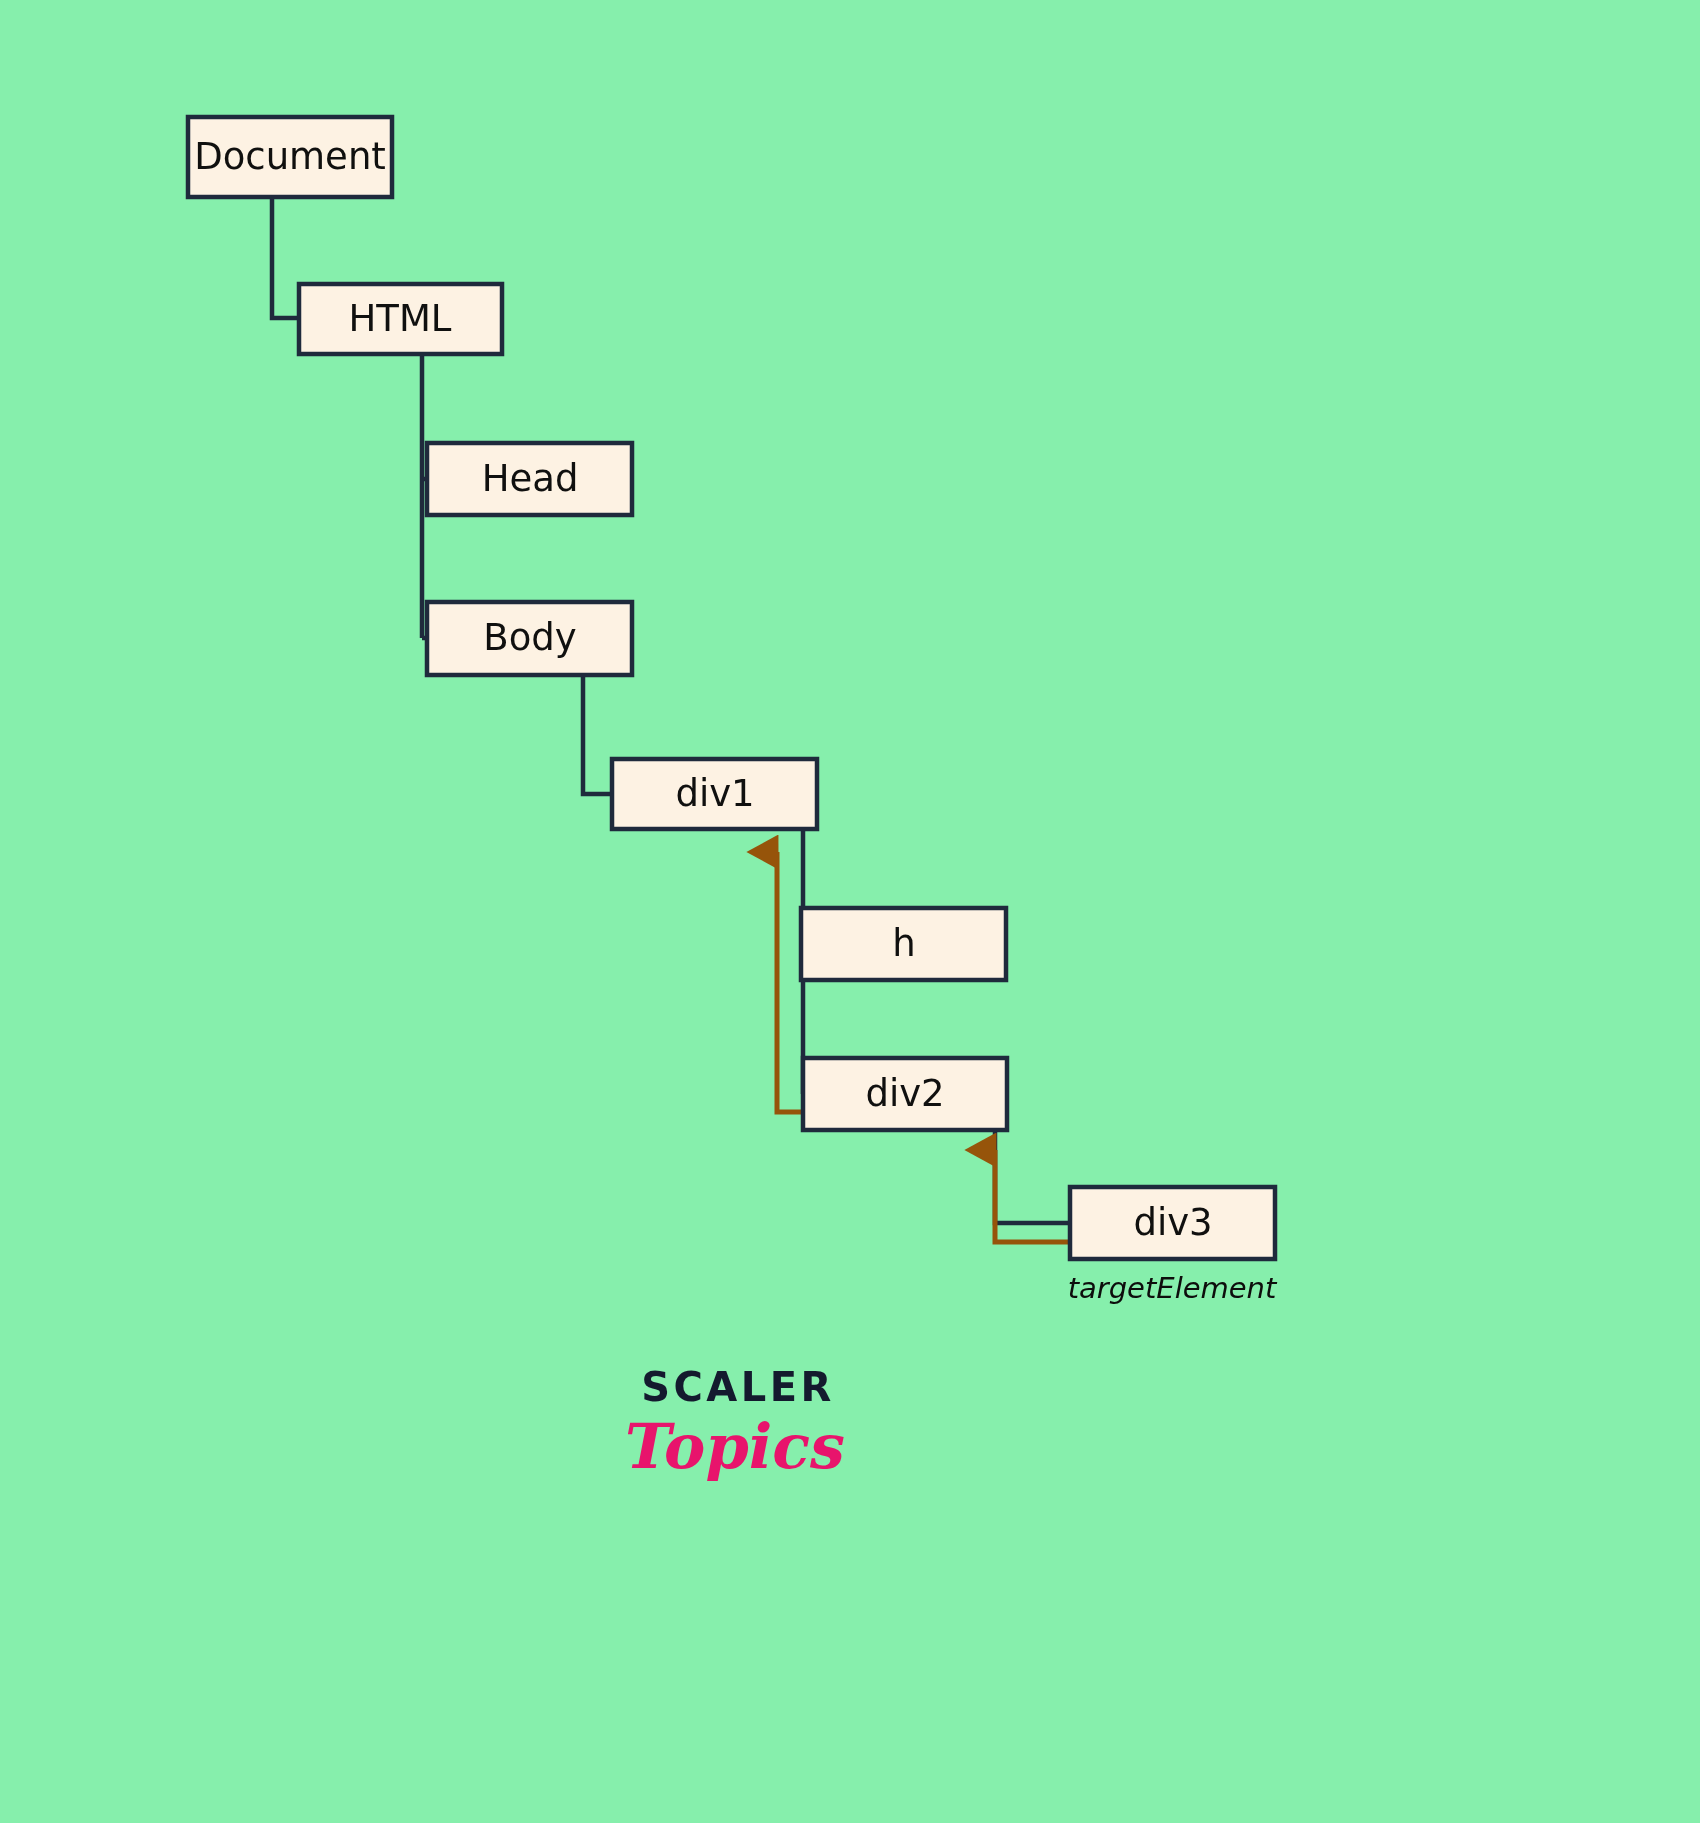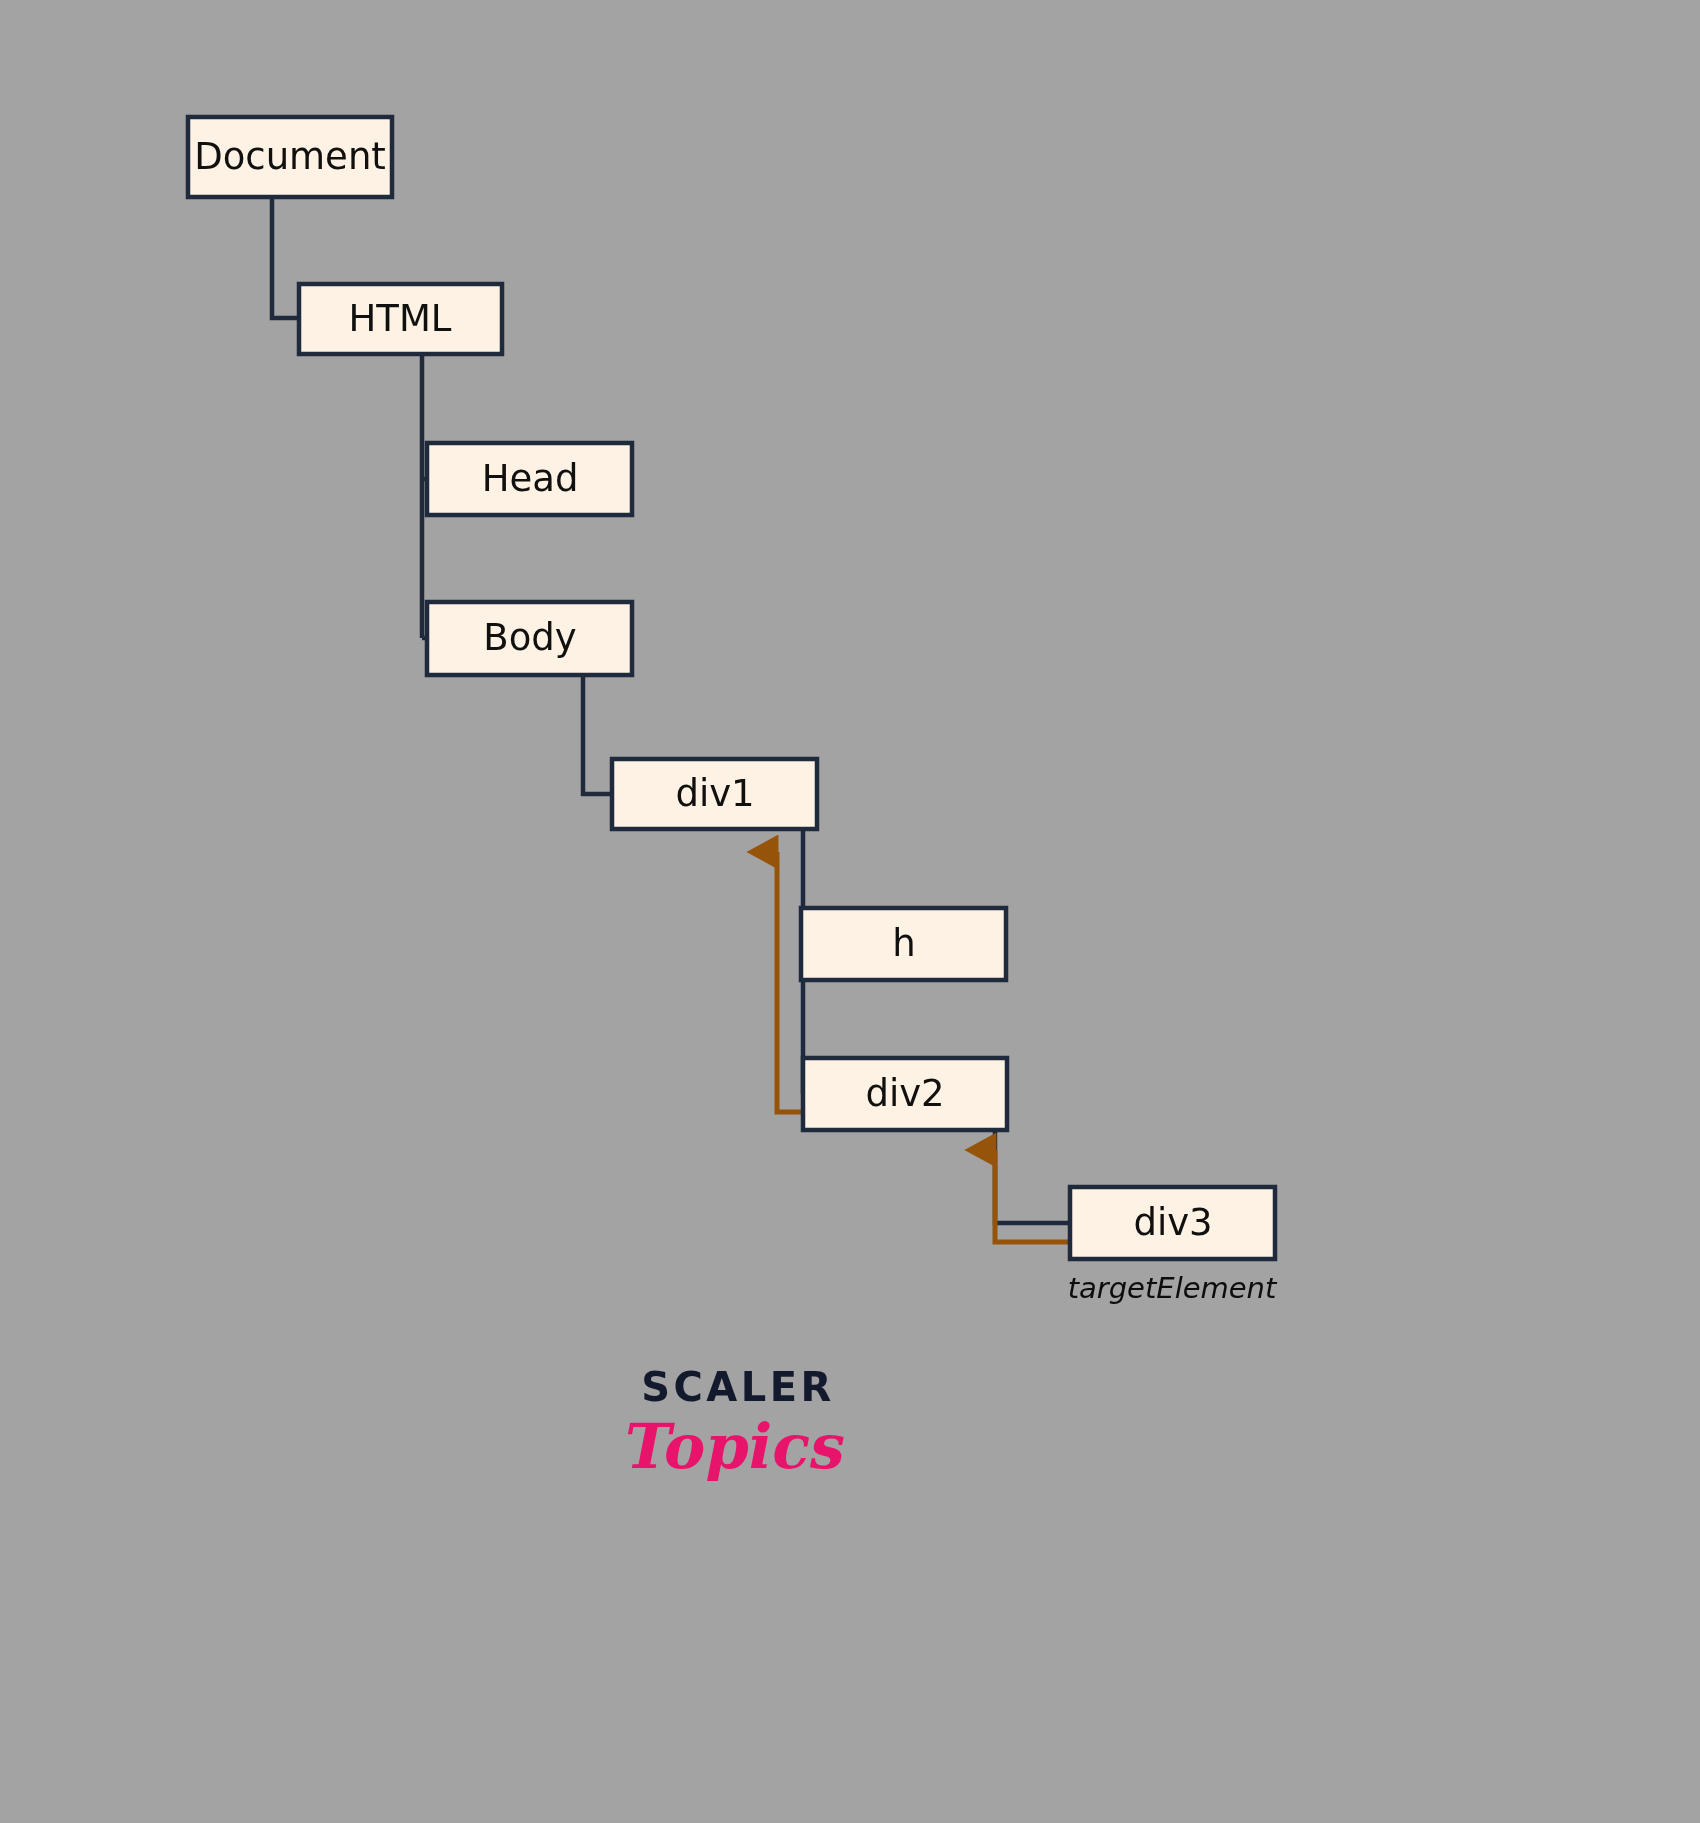--- a/index.html
+++ b/index.html
@@ -7,21 +7,21 @@
     padding: 0;
     background: #ffffff;
   }
   body {
     font-family: "DejaVu Sans", "Liberation Sans", sans-serif;
   }
   #stage {
     position: relative;
     width: 1700px;
     height: 1823px;
-    background: #a3a3a3;
+    background: #86efac;
     overflow: hidden;
   }
   #diagram-svg {
     position: absolute;
     left: 0;
     top: 0;
     width: 1700px;
     height: 1823px;
   }
   .node-label {

